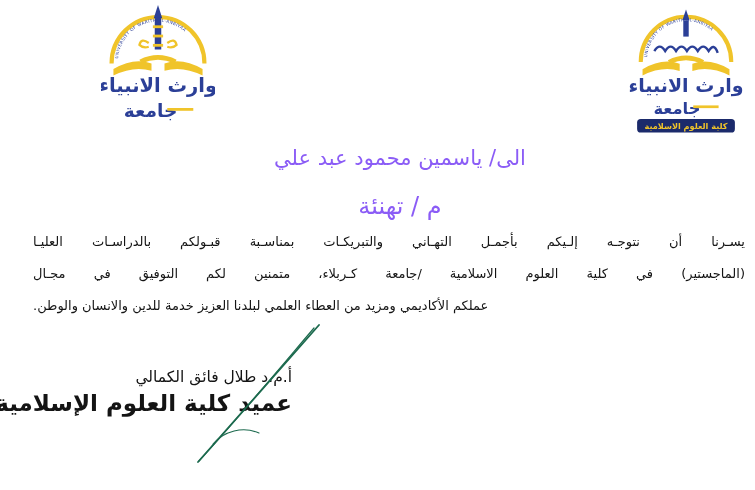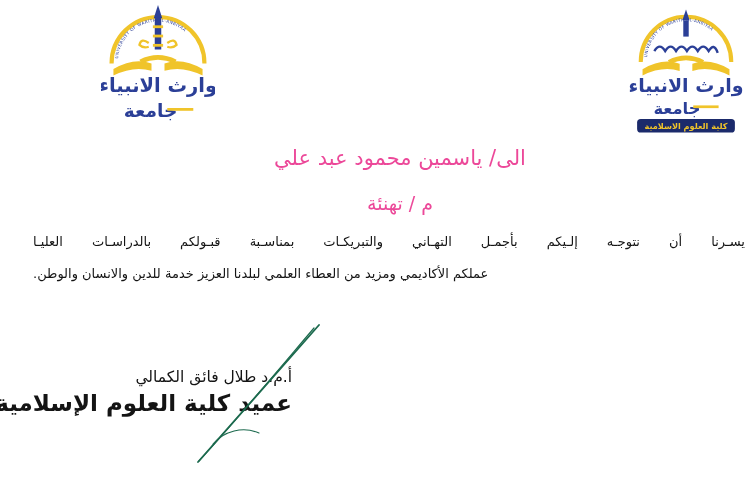--- a/index.html
+++ b/index.html
@@ -11,24 +11,24 @@
 
   
   .logo{position:absolute;top:4px;}
   .logo-left{left:101px;width:114px;height:130px;}
   .logo-right{left:621px;width:130px;height:134px;}
   .logo svg{width:100%;height:100%;display:block;}
 
   
   .center-line{
     position:absolute;left:45px;right:0;
-    text-align:center;direction:rtl;color:#ec4899;
+    text-align:center;direction:rtl;color:#8b5cf6;
   }
   .to-line{top:146px;font-size:21px;letter-spacing:.5px;}
-  .subject-line{top:192px;font-size:19px;}
+  .subject-line{top:192px;font-size:24px;}
 
   .body-par{
     position:absolute;top:226px;left:33px;right:10px;
     direction:rtl;color:#141414;
     font-size:13px;line-height:32px;
   }
   .body-par .jline{text-align:justify;text-align-last:justify;}
   .body-par .rline{text-align:left;}
 
   .sig-block{
@@ -109,20 +109,21 @@
     </g>
   </svg>
 </div>
 
 <div class="center-line to-line">الى/ ياسمين محمود عبد علي</div>
 
 <div class="center-line subject-line">م / تهنئة</div>
 
 <div class="body-par">
   <div class="jline">يسـرنا أن نتوجـه إلـيكم بأجمـل التهـاني والتبريكـات بمناسـبة قبـولكم بالدراسـات العليـا</div>
+  <div class="jline">(الماجستير) في كلية العلوم الاسلامية /جامعة كـربلاء،  متمنين لكم التوفيق في مجـال</div>
   <div class="rline">عملكم الأكاديمي ومزيد من العطاء العلمي لبلدنا العزيز خدمة للدين والانسان والوطن.</div>
 </div>
 
 <div class="sig-block">
   <div class="sig-name">أ.م.د طلال فائق الكمالي</div>
   <div class="sig-title">عميد كلية العلوم الإسلامية</div>
 </div>
 
 <svg class="ink-overlay" viewBox="0 0 755 490">
   <path d="M319 325 L198 462" fill="none" stroke="#1c6a4e" stroke-width="1.8" stroke-linecap="round"></path>

